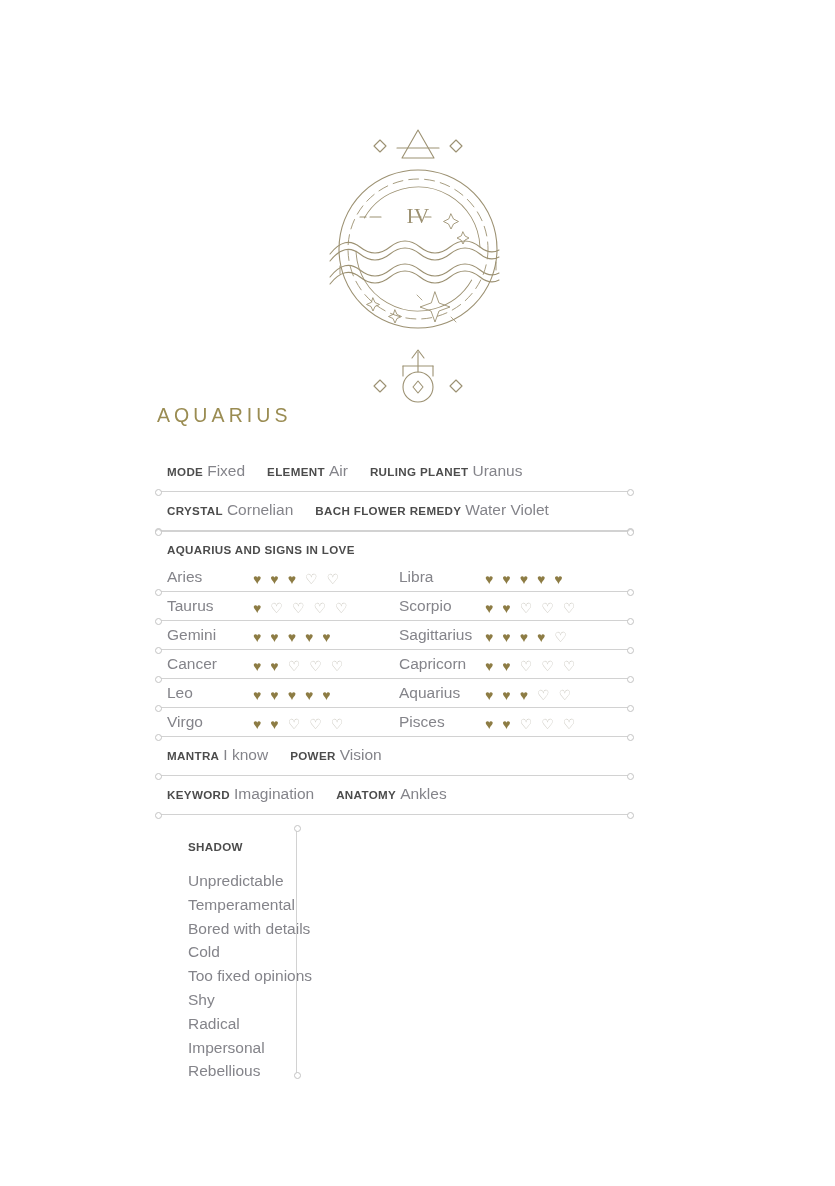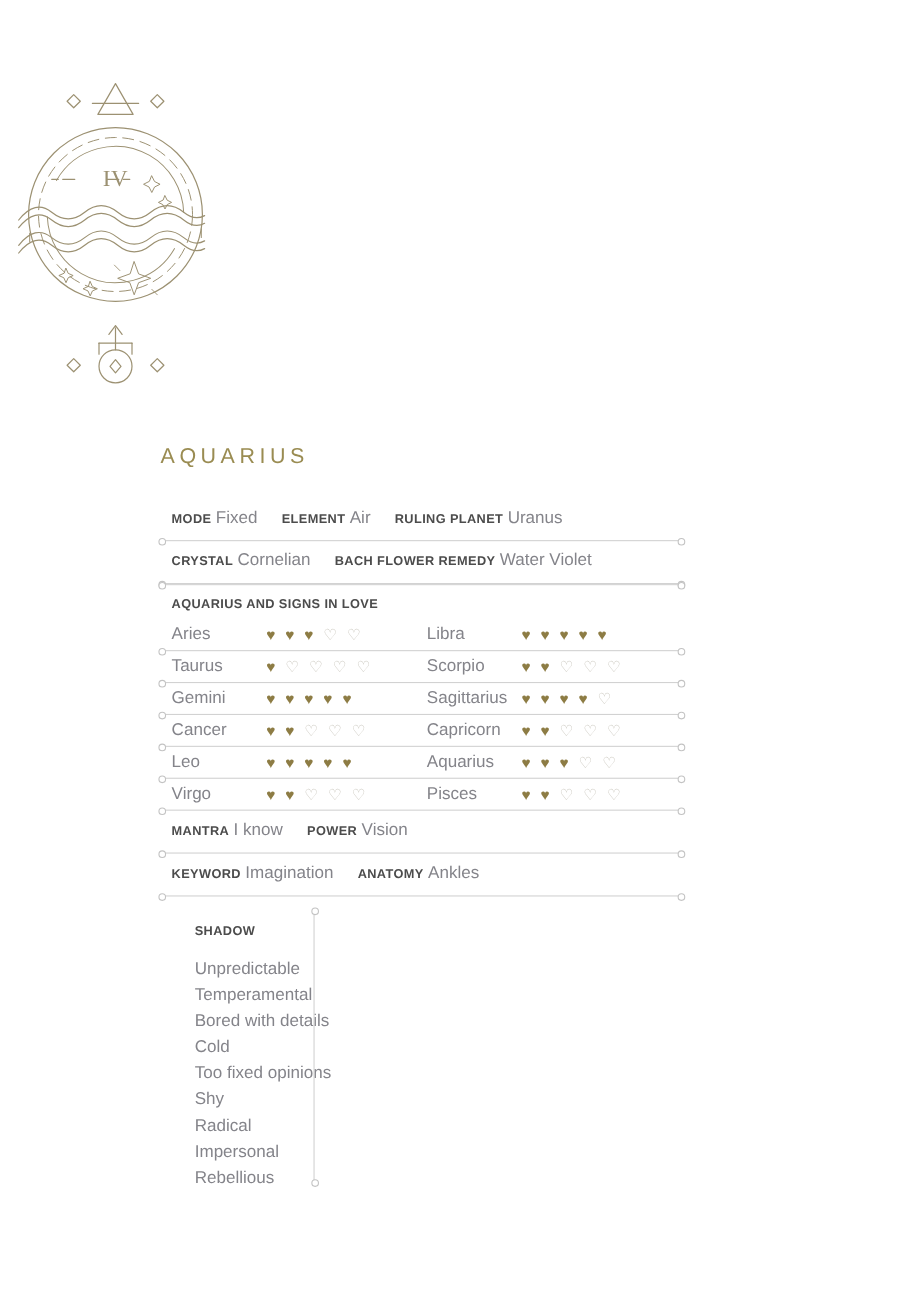--- a/index.html
+++ b/index.html
@@ -13,29 +13,30 @@
   body {
     font-family: "Liberation Sans", sans-serif;
     color: #6d6d6d;
     position: relative;
     overflow: hidden;
   }
 
   
   .emblem-wrap {
     width: 100%;
-    padding-top: 60px;
+    padding-top: 114px;
     display: flex;
+    justify-content: center;
   }
   .emblem { display: block; }
 
   
   .sheet {
     position: absolute;
-    left: 146px;
+    left: 157px;
     top: 404px;
     width: 474px;
   }
 
   .sign-title {
     font-size: 19.5px;
     letter-spacing: 4.1px;
     color: #9a8c52;
     font-weight: 400;
     margin-bottom: 26px;
@@ -97,21 +98,21 @@
     padding: 0 0 7px 10px;
   }
   .love-row {
     display: flex;
     align-items: center;
     padding: 3px 0 4px 10px;
     height: 28px;
   }
   .love-half {
     display: flex;
-    align-items: center;
+    align-items: flex-end;
     width: 50%;
   }
   .love-name {
     font-size: 15.5px;
     color: #84848a;
     width: 86px;
     flex: none;
   }
   .hearts { display: flex; align-items: center; gap: 9px; }
   .heart {

